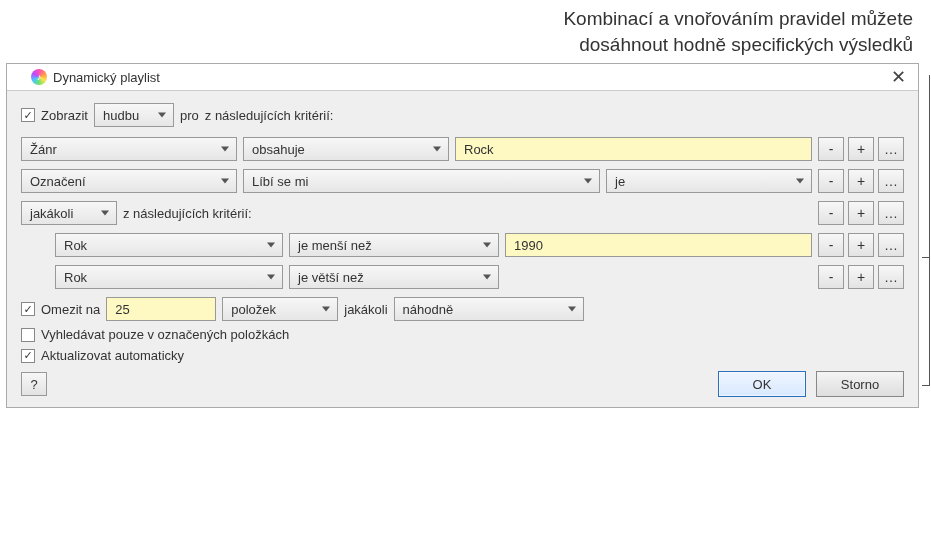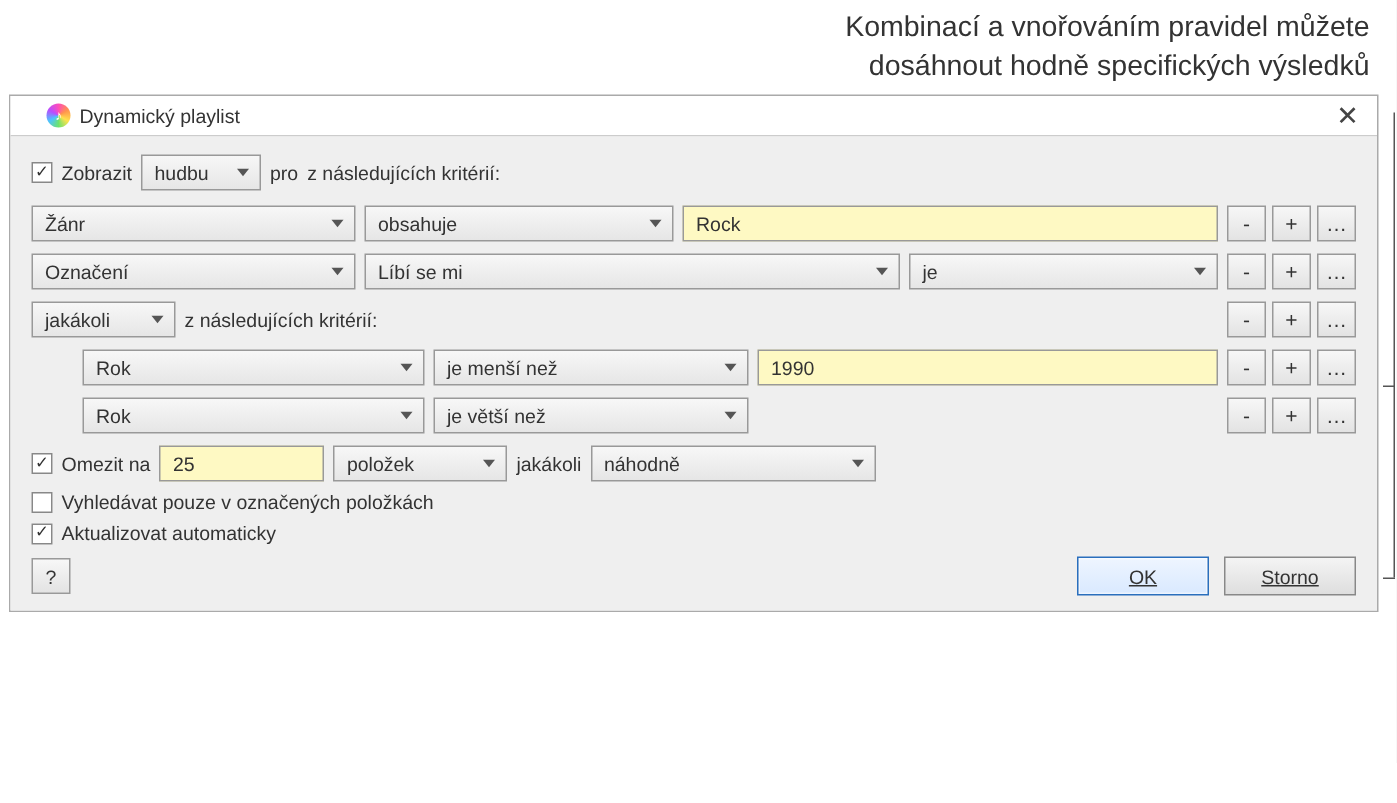--- a/index.html
+++ b/index.html
@@ -108,21 +108,21 @@
   .nested {
     margin-left: 34px;
     margin-top: 2px;
   }
   .bottom-options { margin-top: 6px; }
   .bottom-options .row { margin-bottom: 6px; }
   .footer {
     display: flex; align-items: center; justify-content: space-between;
     margin-top: 8px;
   }
-  .footer-right { display: flex; gap: 10px; text-decoration: underline; }
+  .footer-right { display: flex; gap: 10px; }
   .btn {
     min-width: 88px; height: 26px;
     border: 1px solid #888;
     background: linear-gradient(#f4f4f4,#dedede);
     display: flex; align-items: center; justify-content: center;
     cursor: pointer;
     font-size: 13px;
   }
   .btn.primary {
     border: 1px solid #2a6fbd;

